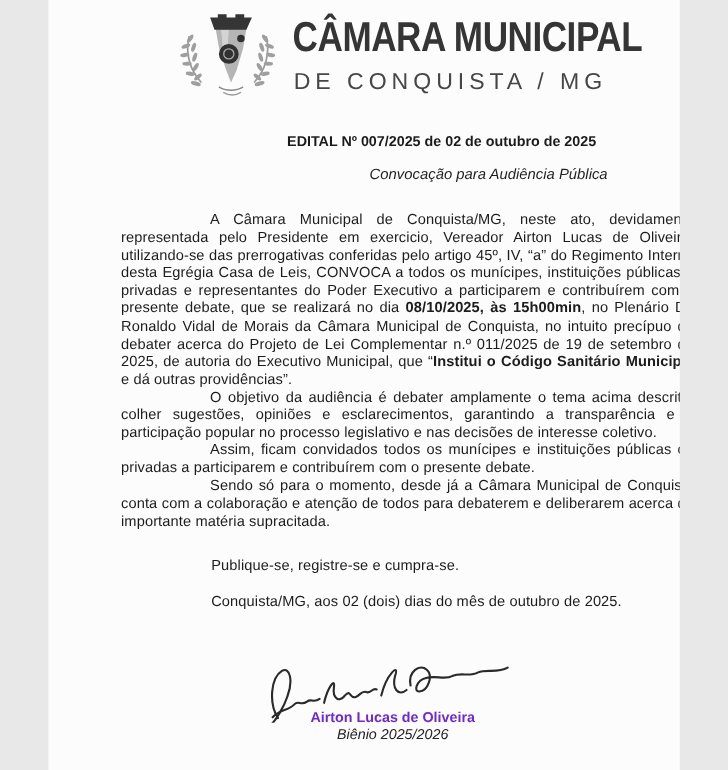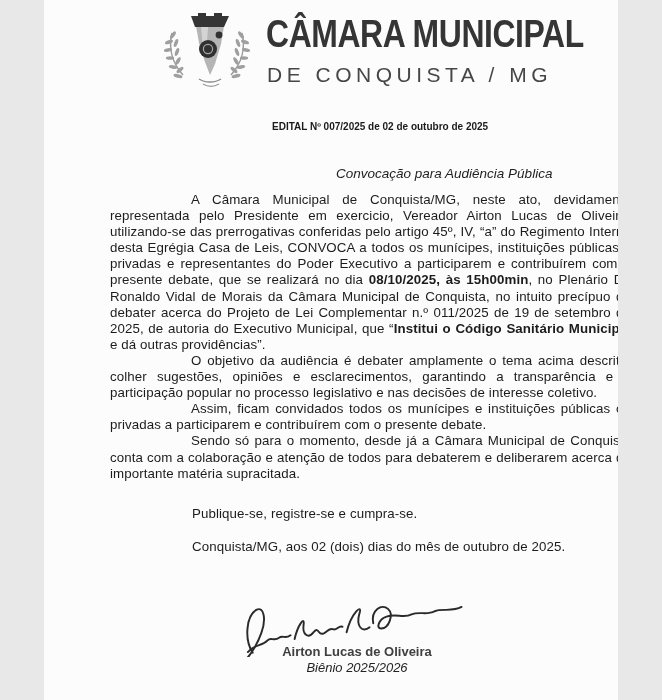--- a/index.html
+++ b/index.html
@@ -25,26 +25,26 @@
     transform:scaleX(0.84); transform-origin:left top;
   }
   .org-line2 {
     position:absolute; left:223px; top:63px;
     font-size:21px; color:#464646;
     letter-spacing:4.5px; white-space:nowrap;
   }
 
   
   .edital-title {
-    position:absolute; left:228px; top:121px;
-    font-size:10px; font-weight:bold; color:#1b1b1b;
+    position:absolute; left:217px; top:121px;
+    font-size:13px; font-weight:bold; color:#1b1b1b;
     white-space:nowrap;
   }
   .edital-subtitle {
-    position:absolute; left:292px; top:166px;
+    position:absolute; left:292px; top:151px;
     font-size:13.5px; font-style:italic; color:#1f1f1f;
     white-space:nowrap;
   }
 
   
   .doc-body {
     position:absolute; left:66px; top:192px; width:521px;
     font-size:13.3px; line-height:16.1px;
     letter-spacing:0.1px;
     text-align:justify;
@@ -59,21 +59,21 @@
     margin:17px 0 0 0; text-indent:82px; text-align:left;
   }
 
   
   .signature-block { position:absolute; left:0; top:596px; width:662px; height:104px; }
   .sig-svg { position:absolute; left:190px; top:1px; width:245px; height:60px; }
   .sig-text {
     position:absolute; left:168px; top:48px; width:290px;
     text-align:center; line-height:16px; font-size:13px;
   }
-  .sig-name { margin:0; font-weight:bold; color:#404040; }
+  .sig-name { margin:0; font-weight:bold; color:#6d28d9; }
   .sig-role, .sig-term { margin:0; font-style:italic; color:#242424; }
 </style>
 </head>
 <body>
 
 <div class="page">
 
   <div class="emblem">
     <svg viewBox="0 0 92 78" width="92" height="78" aria-hidden="true">
 

